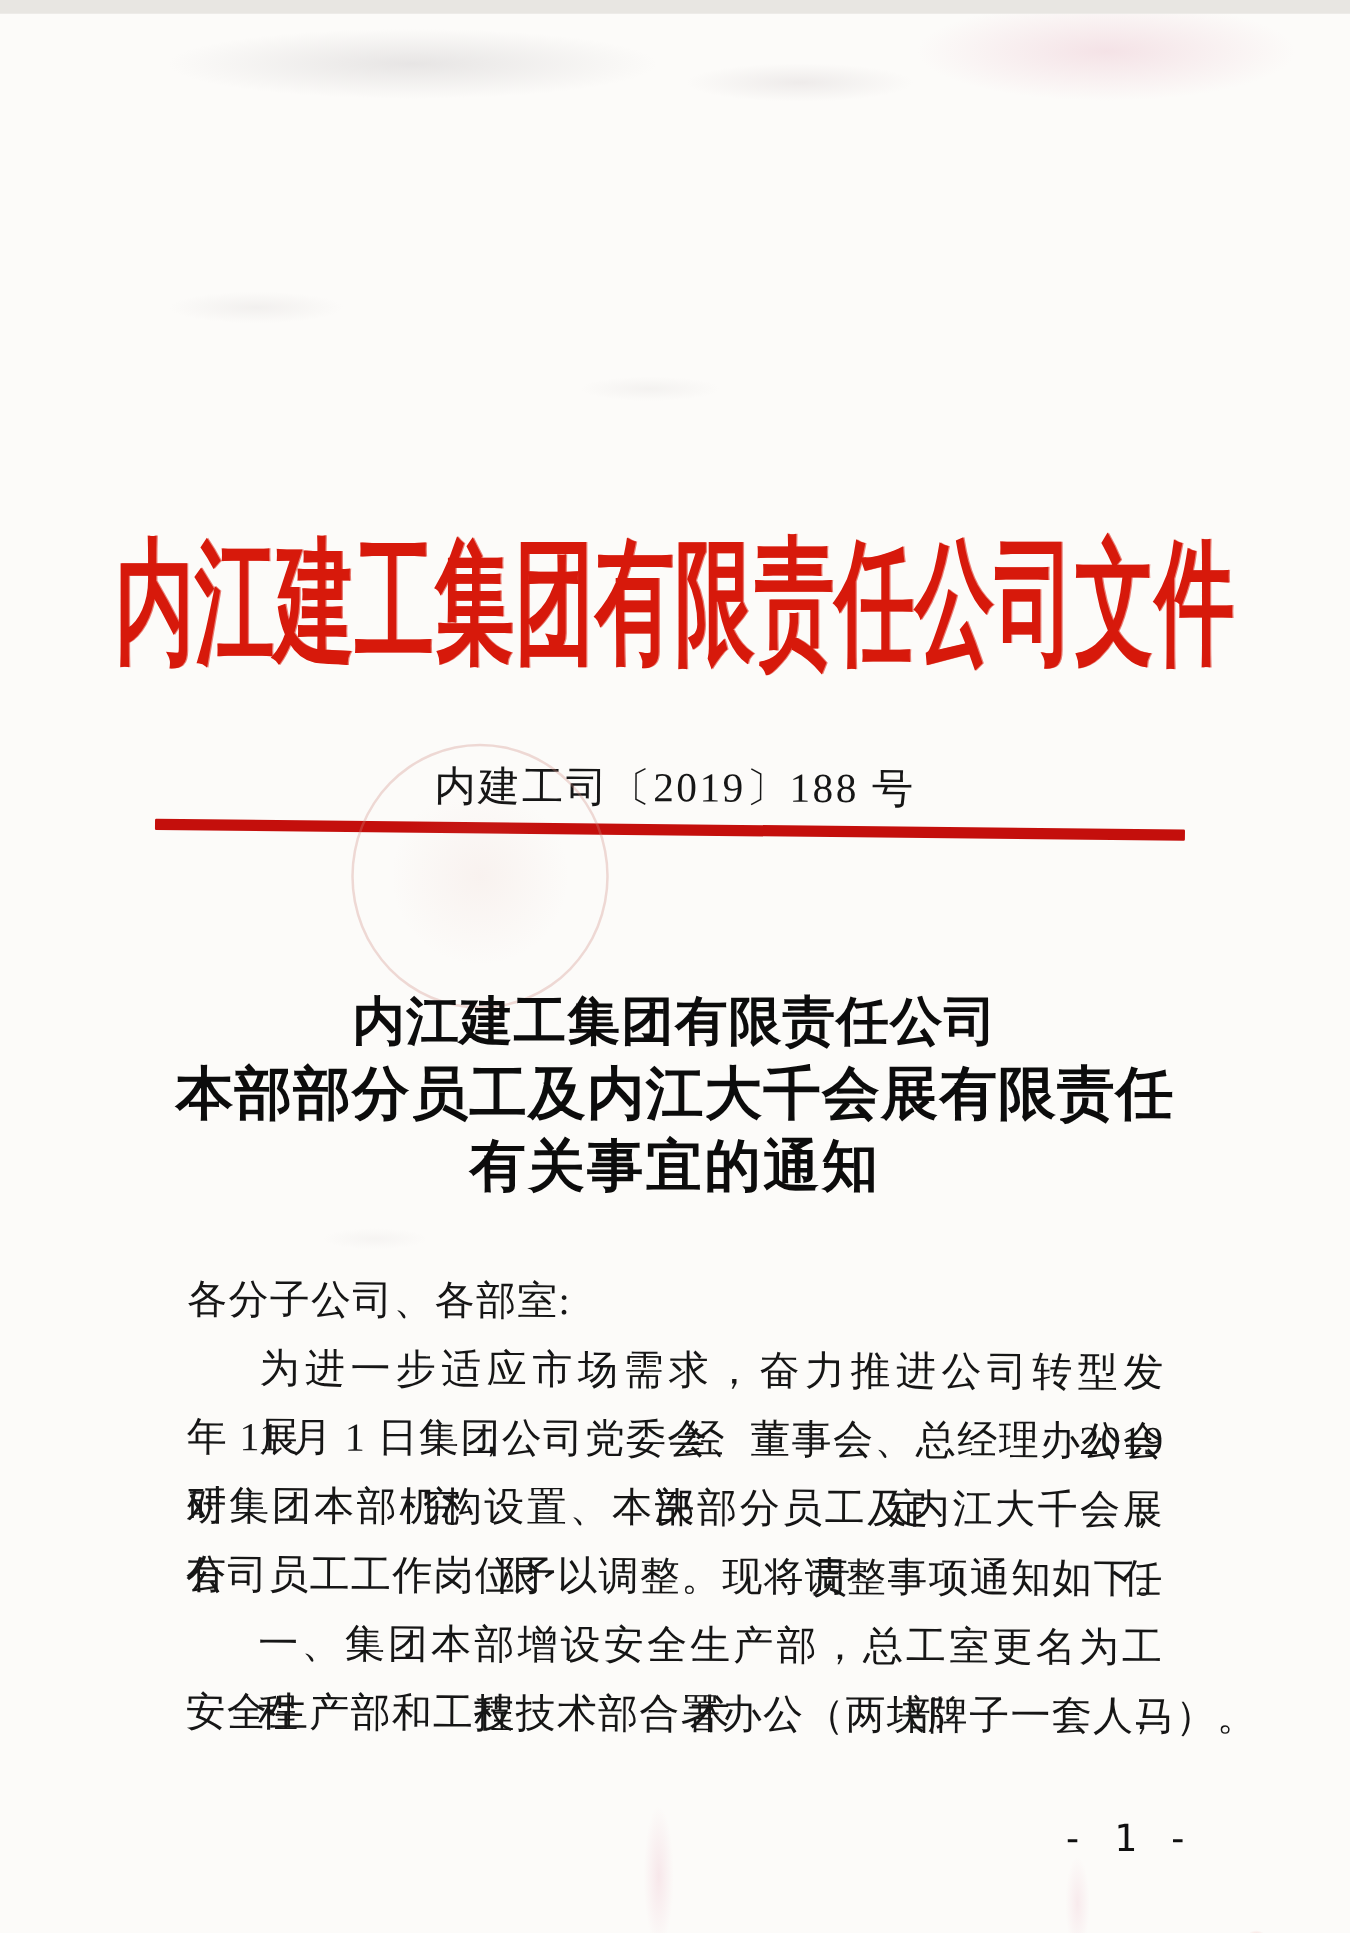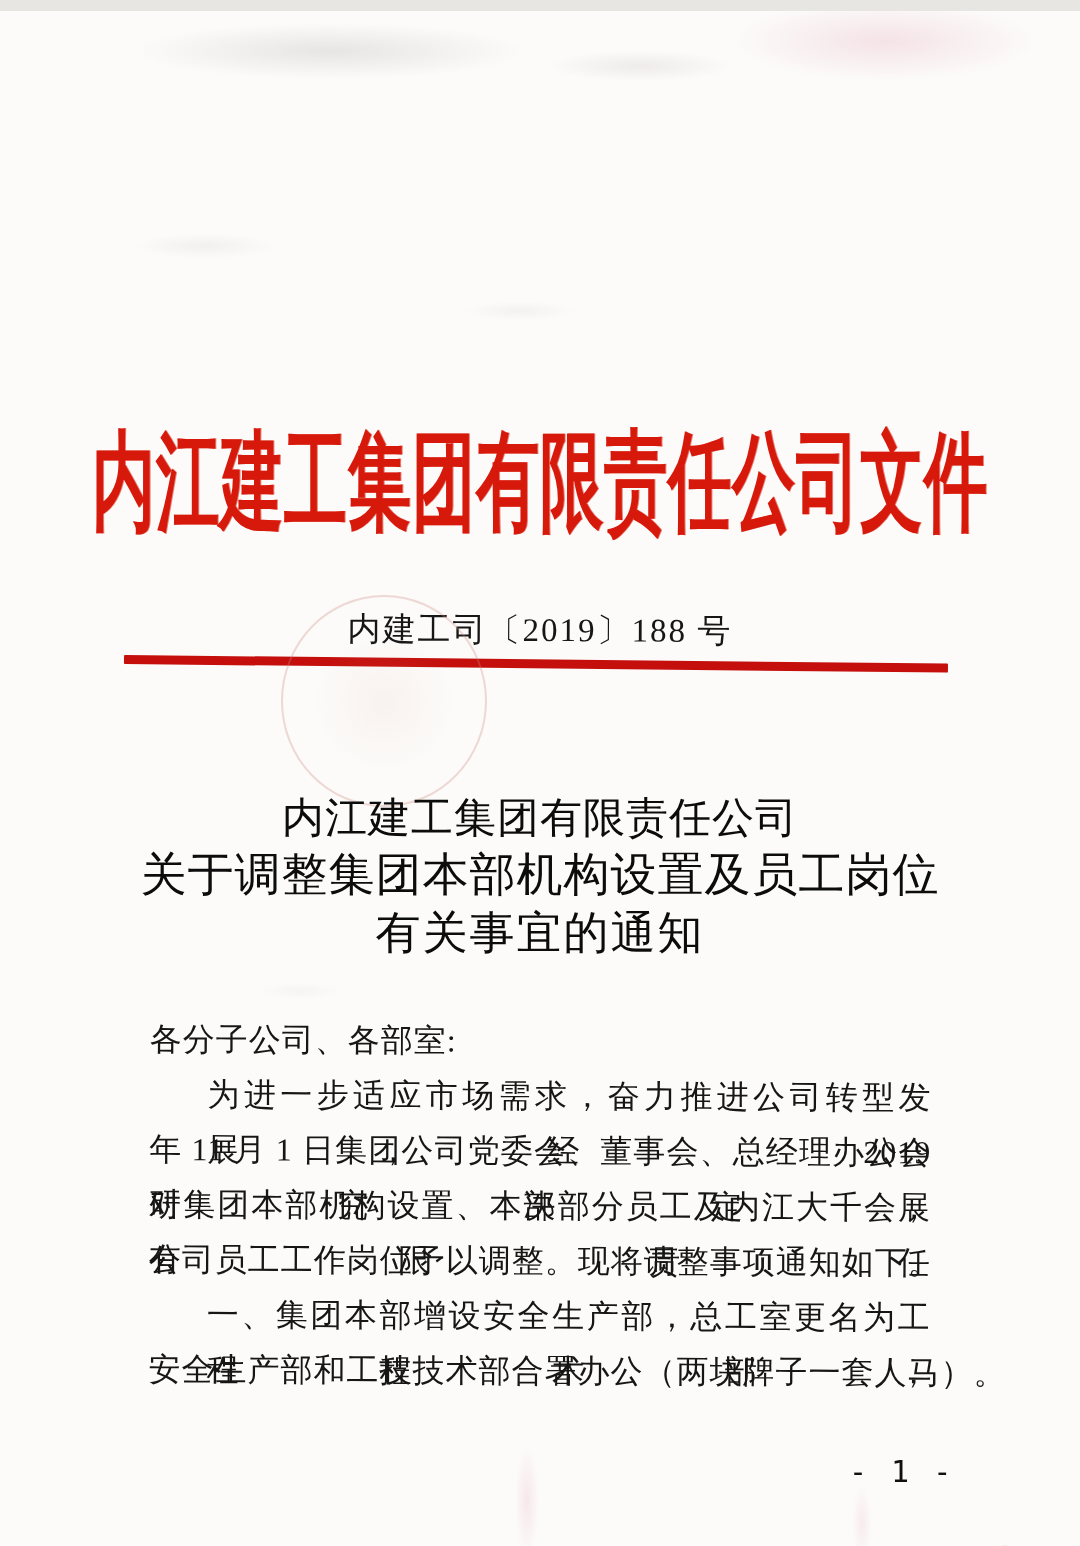--- a/index.html
+++ b/index.html
@@ -82,21 +82,21 @@
     border-radius: 50%;
     background: radial-gradient(circle, rgba(218,162,152,0.10), transparent 70%);
   }
   .notice-title {
     position: absolute;
     top: 779px;
     left: 0;
     width: 100%;
     text-align: center;
     color: #0c0c0c;
-    font-weight: 400;
+    font-weight: 700;
   }
   .notice-title .t1 { font-size: 42px; line-height: 56px; letter-spacing: 1px; }
   .notice-title .t2 { font-size: 46px; line-height: 58px; letter-spacing: 1px; }
   .notice-title .t3 { font-size: 45px; line-height: 58px; letter-spacing: 2px; }
   .body-text {
     position: absolute;
     top: 1001px;
     left: 150px;
     width: 782px;
     color: #161616;
@@ -136,21 +136,21 @@
   <div class="letterhead">内江建工集团有限责任公司文件</div>
 
   <div class="doc-number">内建工司〔2019〕188 号</div>
 
   <div class="red-rule"></div>
 
   <div class="seal-circle"></div>
 
   <div class="notice-title">
     <div class="t1">内江建工集团有限责任公司</div>
-    <div class="t2">关于调整集团本部机构设置及员工岗位</div>
+    <div class="t2">本部部分员工及内江大千会展有限责任</div>
     <div class="t3">有关事宜的通知</div>
   </div>
 
   <div class="body-text">
     <div class="line">各分子公司、各部室:</div>
     <div class="line fill indent">为进一步适应市场需求，奋力推进公司转型发展，经 2019</div>
     <div class="line fill">年 11 月 1 日集团公司党委会、董事会、总经理办公会研究决定，</div>
     <div class="line fill">对集团本部机构设置、本部部分员工及内江大千会展有限责任</div>
     <div class="line">公司员工工作岗位予以调整。现将调整事项通知如下。</div>
     <div class="line fill indent">一、集团本部增设安全生产部，总工室更名为工程技术部，</div>

